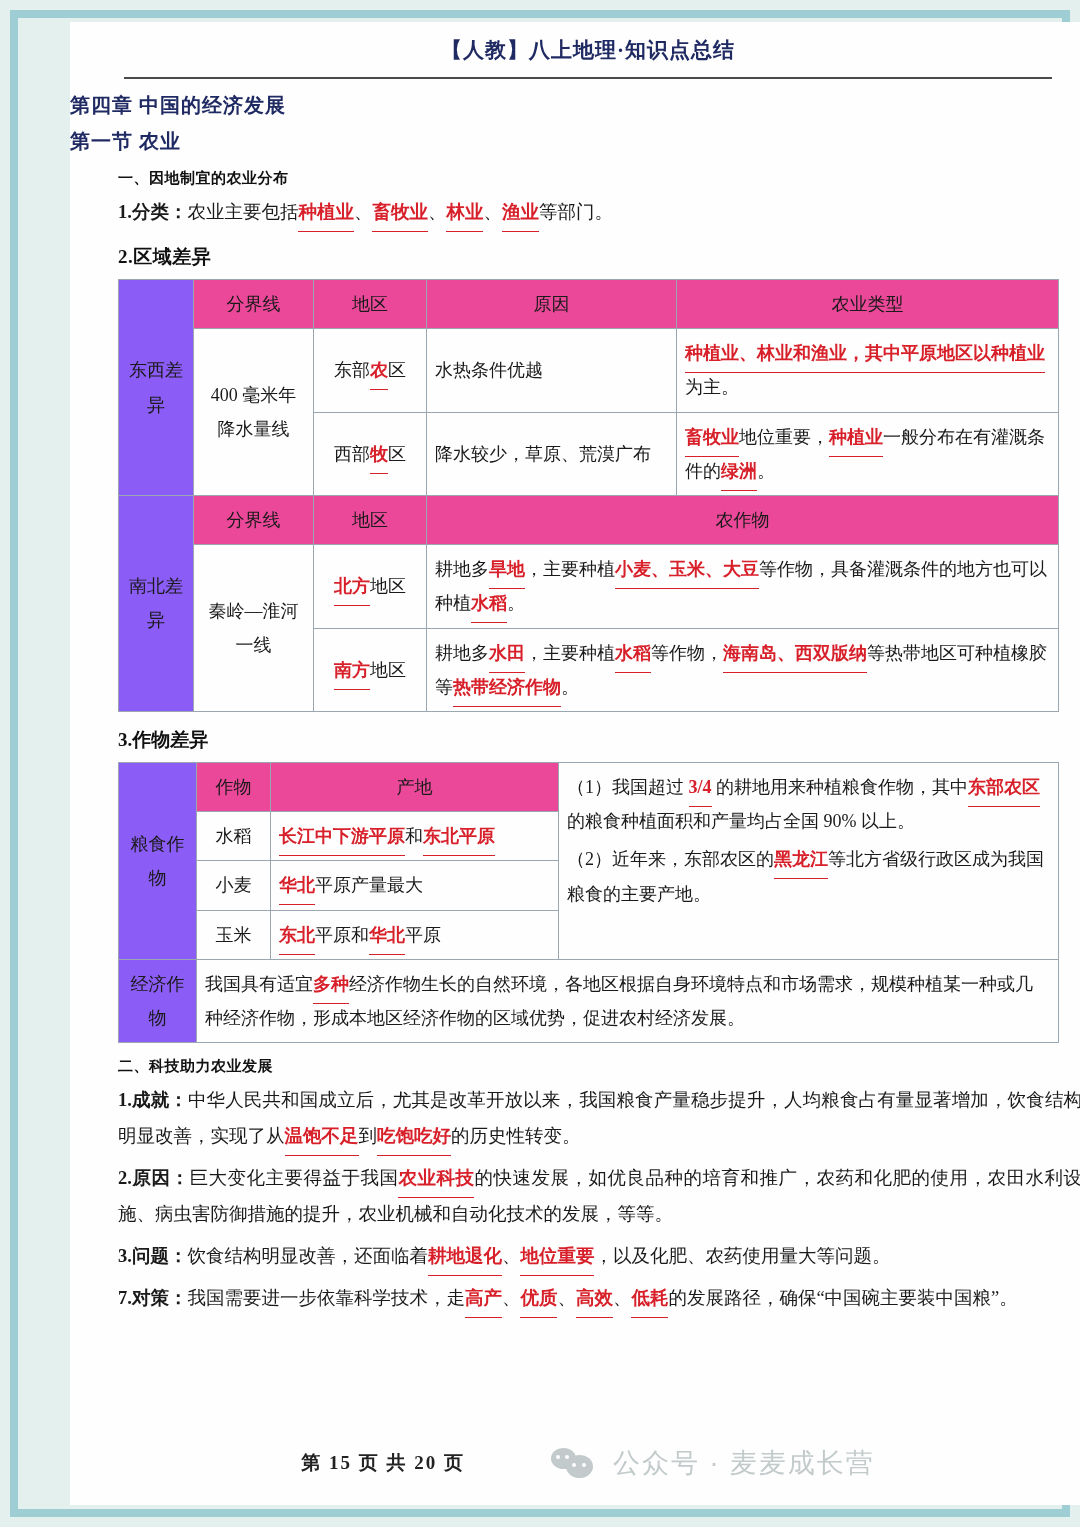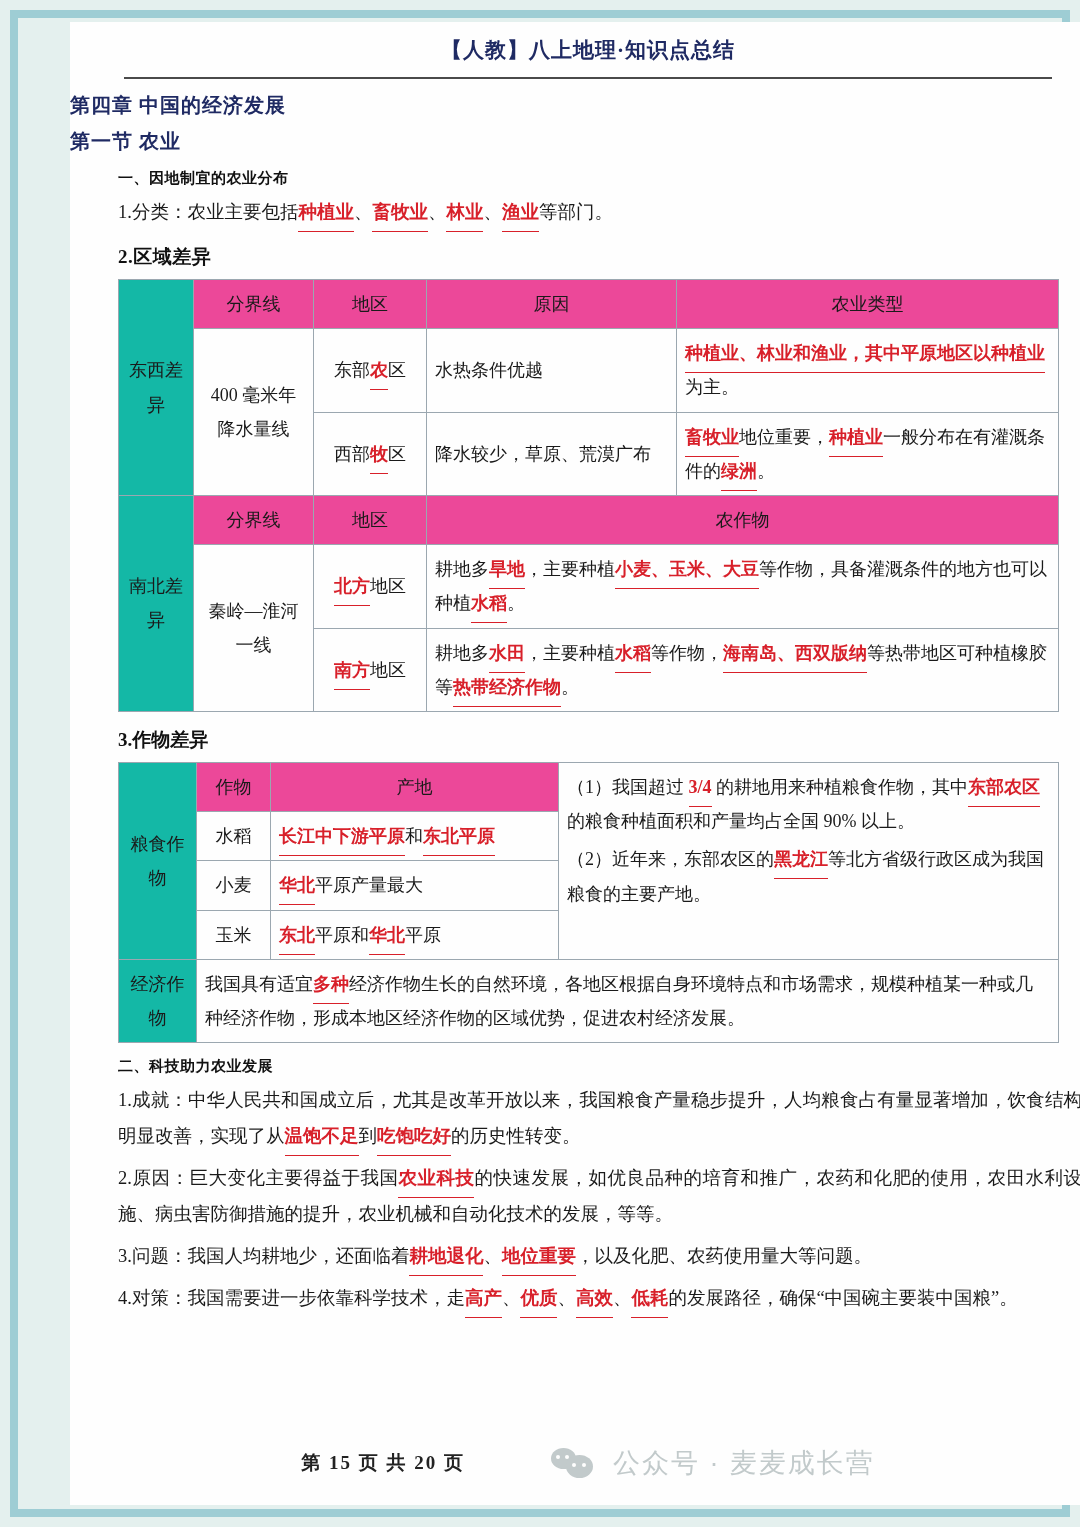--- a/index.html
+++ b/index.html
@@ -67,21 +67,21 @@
     margin-top: 14px;
     letter-spacing: .5px;
   }
   .para {
     font-size: 18.5px;
     color: #1a1a1a;
     line-height: 1.95;
     margin-top: 6px;
     text-align: justify;
   }
-  .lbl { font-weight: normal; }
+  .lbl { font-weight: bold; }
   .hl {
     color: #d8202a;
     font-weight: bold;
     border-bottom: 1.6px solid #d8202a;
     padding-bottom: 9px;
   }
 
   
   table.gtbl {
     border-collapse: collapse;
@@ -93,21 +93,21 @@
     border: 1px solid #9ba7b0;
     vertical-align: middle;
     font-size: 18px;
     color: #1a1a1a;
     padding: 7px 8px;
     line-height: 1.9;
     font-weight: normal;
     text-align: left;
   }
   .hdr { background: #ec4899; text-align: center !important; font-weight: normal; }
-  .sidecell { background: #14b8a6; text-align: center !important; }
+  .sidecell { background: #8b5cf6; text-align: center !important; }
   .ctr { text-align: center !important; }
   .tbl-note { font-size: 19px; font-weight: bold; margin-top: 15px; color:#111; }
 
   .tblwrap { padding-left: 48px; }
 
   
   .footer {
     position: absolute;
     left: 0; bottom: 24px;
     width: 1036px;
@@ -246,22 +246,22 @@
               </tr>
             </tbody>
         </table>
       </div>
 
       <div class="body-wrap">
         <div class="h2-line">二、科技助力农业发展</div>
         <div id="points-wrap">
             <div class="para"><span class="lbl">1.成就：</span><span class="">中华人民共和国成立后，尤其是改革开放以来，我国粮食产量稳步提升，人均粮食占有量显著增加，饮食结构明显改善，实现了从</span><span class="hl">温饱不足</span><span class="">到</span><span class="hl">吃饱吃好</span><span class="">的历史性转变。</span></div>
             <div class="para"><span class="lbl">2.原因：</span><span class="">巨大变化主要得益于我国</span><span class="hl">农业科技</span><span class="">的快速发展，如优良品种的培育和推广，农药和化肥的使用，农田水利设施、病虫害防御措施的提升，农业机械和自动化技术的发展，等等。</span></div>
-            <div class="para"><span class="lbl">3.问题：</span><span class="">我国人均耕地少，还面临着</span><span class="hl">耕地退化</span><span class="">、</span><span class="hl">地位重要</span><span class="">，以及化肥、农药使用量大等问题。</span></div>
-            <div class="para"><span class="lbl">4.对策：</span><span class="">我国需要进一步依靠科学技术，走</span><span class="hl">高产</span><span class="">、</span><span class="hl">优质</span><span class="">、</span><span class="hl">高效</span><span class="">、</span><span class="hl">低耗</span><span class="">的发展路径，确保“中国碗主要装中国粮”。</span></div>
+            <div class="para"><span class="lbl">3.问题：</span><span class="">饮食结构明显改善，还面临着</span><span class="hl">耕地退化</span><span class="">、</span><span class="hl">地位重要</span><span class="">，以及化肥、农药使用量大等问题。</span></div>
+            <div class="para"><span class="lbl">7.对策：</span><span class="">我国需要进一步依靠科学技术，走</span><span class="hl">高产</span><span class="">、</span><span class="hl">优质</span><span class="">、</span><span class="hl">高效</span><span class="">、</span><span class="hl">低耗</span><span class="">的发展路径，确保“中国碗主要装中国粮”。</span></div>
           </div>
       </div>
 
       <div class="footer">
         <div class="page-no">第 15 页 共 20 页</div>
         <div class="watermark">
           <span class="wx-logo">
             <span class="b1"></span>
               <span class="b2"></span>
             <span class="d" style="left:5px;top:7px"></span>

